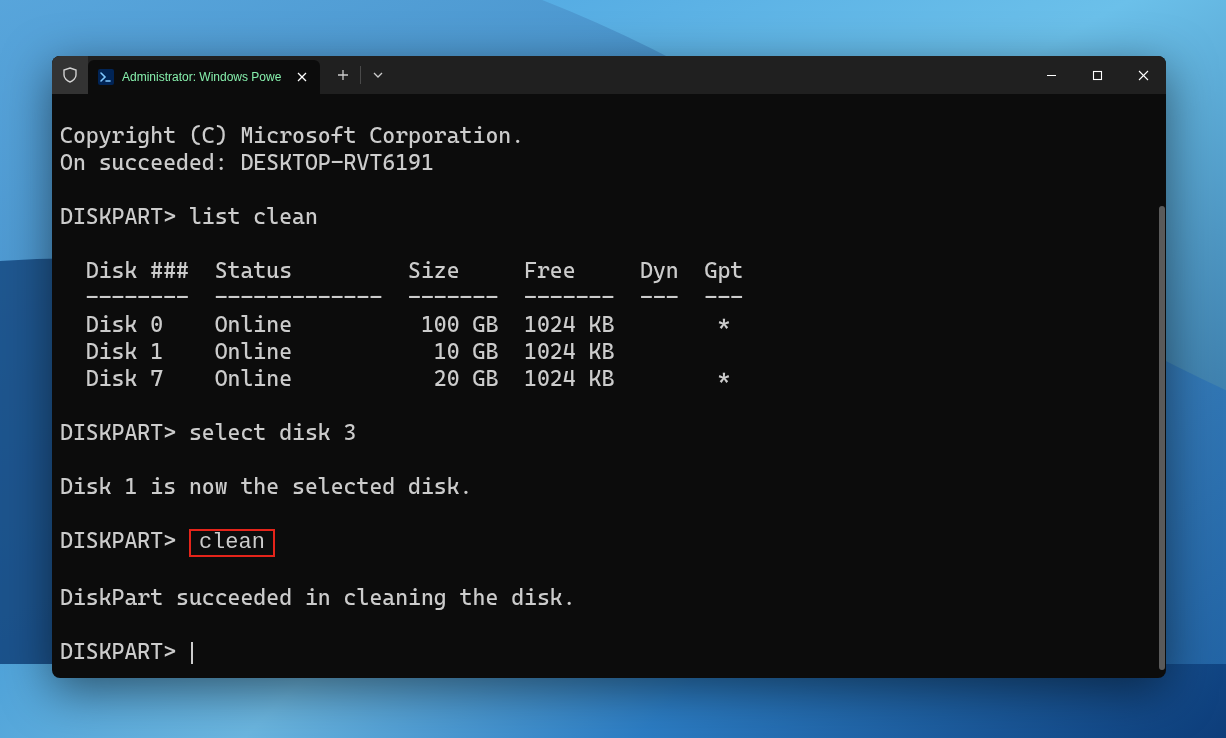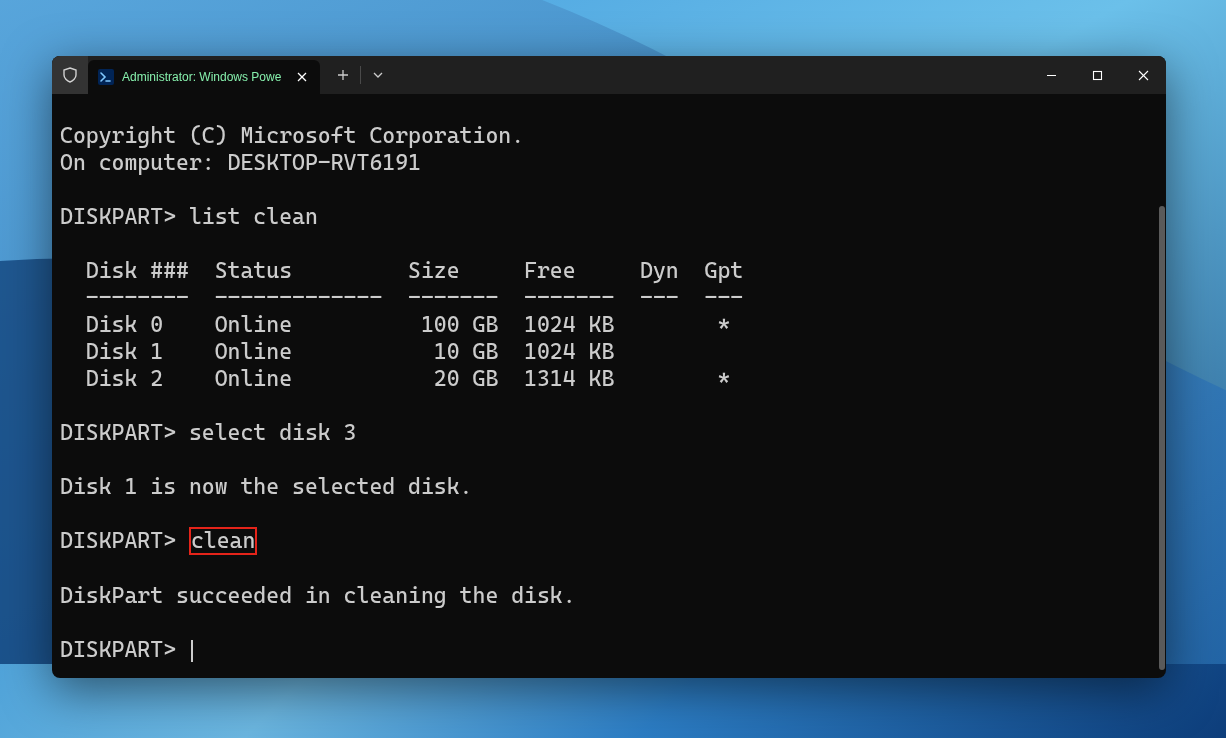--- a/index.html
+++ b/index.html
@@ -132,23 +132,24 @@
       position: absolute;
       right: 0;
       top: 0;
       bottom: 0;
       width: 6px;
       background: #5a5a5a;
       border-radius: 3px;
     }
     .highlight-box {
       border: 2.5px solid #e5241a;
-      padding: 0 0;
+      padding: 0 8px;
       display: inline-block;
       line-height: 24px;
+      font-family: Liberation Mono, monospace;
     }
     .cursor {
       display: inline-block;
       width: 2px;
       height: 22px;
       background: #cccccc;
       vertical-align: text-bottom;
       margin-left: 2px;
     }
   </style>
@@ -224,29 +225,29 @@
       <div class="win-btn close-btn">
         <svg width="11" height="11" viewBox="0 0 11 11">
           <line x1="1" y1="1" x2="10" y2="10" stroke="#ffffff" stroke-width="1.1"></line>
           <line x1="10" y1="1" x2="1" y2="10" stroke="#ffffff" stroke-width="1.1"></line>
         </svg>
       </div>
     </div>
   </div>
 
   <div class="terminal-body"><span>Copyright (C) Microsoft Corporation.</span>
-<span>On computer: DESKTOP-RVT6191</span>
+<span>On succeeded: DESKTOP-RVT6191</span>
 
 <span>DISKPART&gt;</span> <span>list clean</span>
 
 <span>  Disk ###  Status         Size     Free     Dyn  Gpt</span>
 <span>  --------  -------------  -------  -------  ---  ---</span>
 <span>  Disk 0    Online          100 GB  1024 KB        *</span>
 <span>  Disk 1    Online           10 GB  1024 KB</span>
-<span>  Disk 2    Online           20 GB  1314 KB        *</span>
+<span>  Disk 7    Online           20 GB  1024 KB        *</span>
 
 <span>DISKPART&gt;</span> <span>select disk 3</span>
 
 <span>Disk 1 is now the selected disk.</span>
 
 <span>DISKPART&gt;</span> <span class="highlight-box">clean</span>
 
 <span>DiskPart succeeded in cleaning the disk.</span>
 
 <span>DISKPART&gt;</span> <span class="cursor"></span><div class="scrollbar-track"><div class="scrollbar-thumb"></div></div></div>

